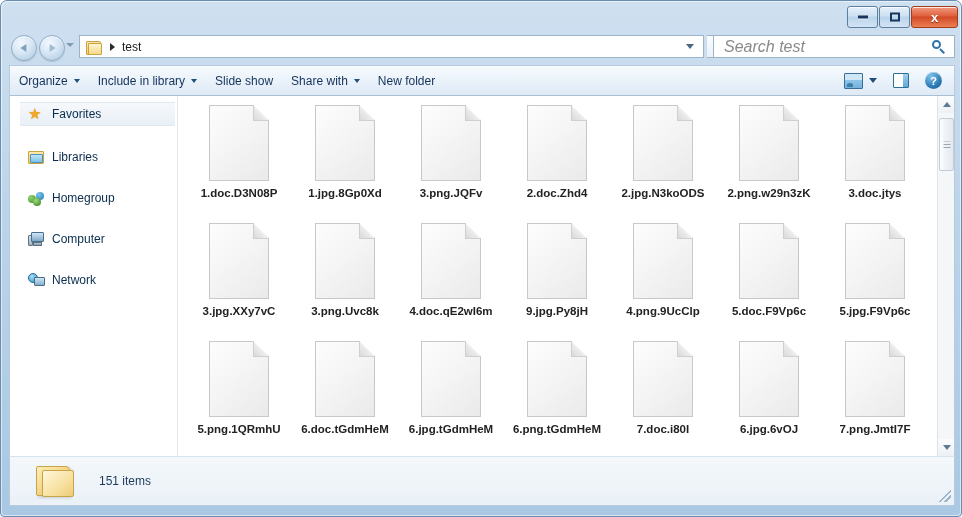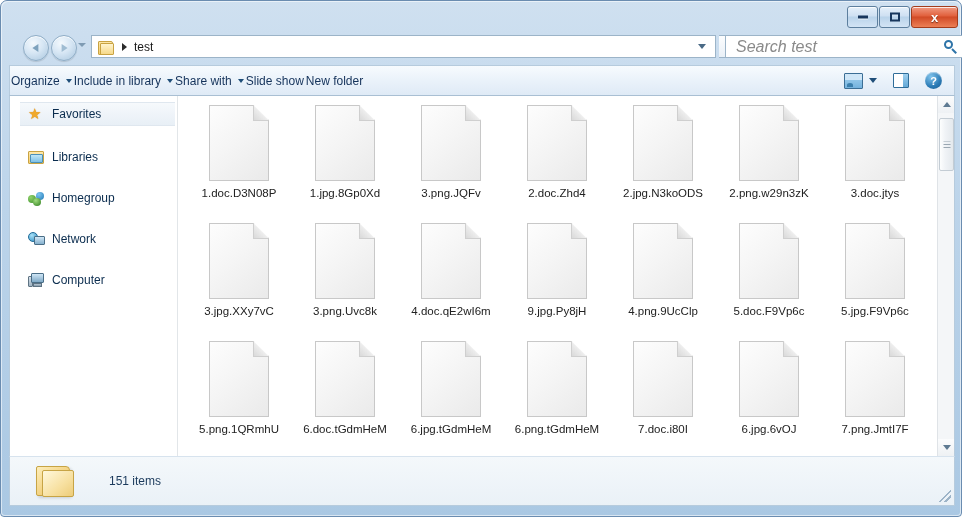--- a/index.html
+++ b/index.html
@@ -56,21 +56,21 @@
     border-color: #a33c1c;
   }
   .winbtn .gl { position:absolute; left:50%; top:50%; transform:translate(-50%,-50%); }
   .minglyph { width: 10px; height: 3px; background: #17365d; box-shadow: 0 1px 0 rgba(255,255,255,.7); }
   .maxglyph { width: 10px; height: 9px; border: 2px solid #17365d; box-sizing: border-box; }
   .closeglyph { color: #fff; font-size: 13px; font-weight: bold; line-height: 1; text-shadow: 0 1px 1px rgba(0,0,0,.45); font-family: "Liberation Sans", sans-serif; }
 
   
   #addressrow {
     position: absolute;
-    left: 12px; top: 30px;
+    left: 0; top: 30px;
     width: 866px; height: 32px;
   }
   .navbtn {
     position: absolute;
     top: 4px;
     width: 24px; height: 24px;
     border-radius: 50%;
     background: radial-gradient(circle at 38% 30%, #f4f9fd 0%, #d6e6f4 45%, #a9c6de 100%);
     border: 1px solid #8fadc6;
     box-shadow: inset 0 1px 1px rgba(255,255,255,.9), 0 1px 1px rgba(0,0,0,.12);
@@ -205,21 +205,21 @@
     background: linear-gradient(to bottom, #f7fbfe 0%, #eaf2fa 50%, #dfeaf6 100%);
     border: 1px solid #b6cbdd;
     border-bottom: 1px solid #a9bfd3;
     box-sizing: border-box;
     display: flex;
     align-items: center;
   }
   .cmd {
     display: flex; align-items: center;
     height: 100%;
-    padding: 0 1px;
+    padding: 0 9px;
     font-size: 12px;
     color: #14325a;
     cursor: default;
     white-space: nowrap;
   }
   .cmd .caret {
     margin-left: 6px;
     width: 0; height: 0;
     border-left: 3.5px solid transparent;
     border-right: 3.5px solid transparent;
@@ -387,20 +387,21 @@
     border: 1px solid #4a6e87; border-radius: 1px;
     box-sizing: border-box;
   }
 
   
   #filepane {
     flex: 1;
     position: relative;
     overflow: hidden;
     background: #fff;
+    font-weight: bold;
   }
   #filegrid {
     position: absolute;
     left: 8px; top: 7px;
     width: 744px;
     display: flex;
     flex-wrap: wrap;
   }
   .file-item {
     width: 106px;
@@ -518,21 +519,21 @@
     box-shadow: 2px 2px 3px rgba(0,0,0,.15);
   }
   .bigf-front {
     position: absolute; left: 8px; top: 6px;
     width: 30px; height: 25px;
     background: linear-gradient(140deg, #fff8dc 0%, #f7e0a0 60%, #edcc79 100%);
     border: 1px solid #c7a445;
     border-radius: 2px;
   }
   #status-text {
-    margin-left: 35px;
+    margin-left: 25px;
     font-size: 12px;
     color: #1b3a5c;
   }
   #resize-grip {
     position: absolute;
     right: 3px; bottom: 3px;
     width: 12px; height: 12px;
     background:
       linear-gradient(135deg, transparent 46%, #9db4c8 46%, #9db4c8 56%, transparent 56%),
       linear-gradient(135deg, transparent 70%, #9db4c8 70%, #9db4c8 80%, transparent 80%);
@@ -593,25 +594,25 @@
   <div id="commandbar">
     <div class="cmd">
       <span>Organize</span>
       <span class="caret"></span>
     </div>
     <div class="cmd">
       <span>Include in library</span>
       <span class="caret"></span>
     </div>
     <div class="cmd">
+      <span>Slide show</span>
+    </div>
+    <div class="cmd">
       <span>Share with</span>
       <span class="caret"></span>
-    </div>
-    <div class="cmd">
-      <span>Slide show</span>
     </div>
     <div class="cmd">
       <span>New folder</span>
     </div>
 
     <div id="cmd-right">
       <div class="cmd-icon-btn">
         <div id="views-icon"></div>
       </div>
       <div class="cmd-icon-btn" style="padding-left:0;">
@@ -648,33 +649,33 @@
         <span class="nav-icon">
           <span class="ico-hg-a"></span>
             <span class="ico-hg-b"></span>
             <span class="ico-hg-c"></span>
         </span>
         <span class="nav-label">Homegroup</span>
       </div>
 
       <div class="nav-item">
         <span class="nav-icon">
-          <span class="ico-net-globe"></span>
-            <span class="ico-net-mon"></span>
-        </span>
-        <span class="nav-label">Network</span>
-      </div>
-
-      <div class="nav-item">
-        <span class="nav-icon">
           <span class="ico-pc-tower"></span>
             <span class="ico-pc-mon"></span>
             <span class="ico-pc-base"></span>
         </span>
         <span class="nav-label">Computer</span>
+      </div>
+
+      <div class="nav-item">
+        <span class="nav-icon">
+          <span class="ico-net-globe"></span>
+            <span class="ico-net-mon"></span>
+        </span>
+        <span class="nav-label">Network</span>
       </div>
     </div>
 
     <div id="filepane">
       <div id="filegrid">
           <div class="file-item">
             <div class="file-icon">
               <div class="page-body"></div>
               <div class="page-fold"></div>
             </div>

